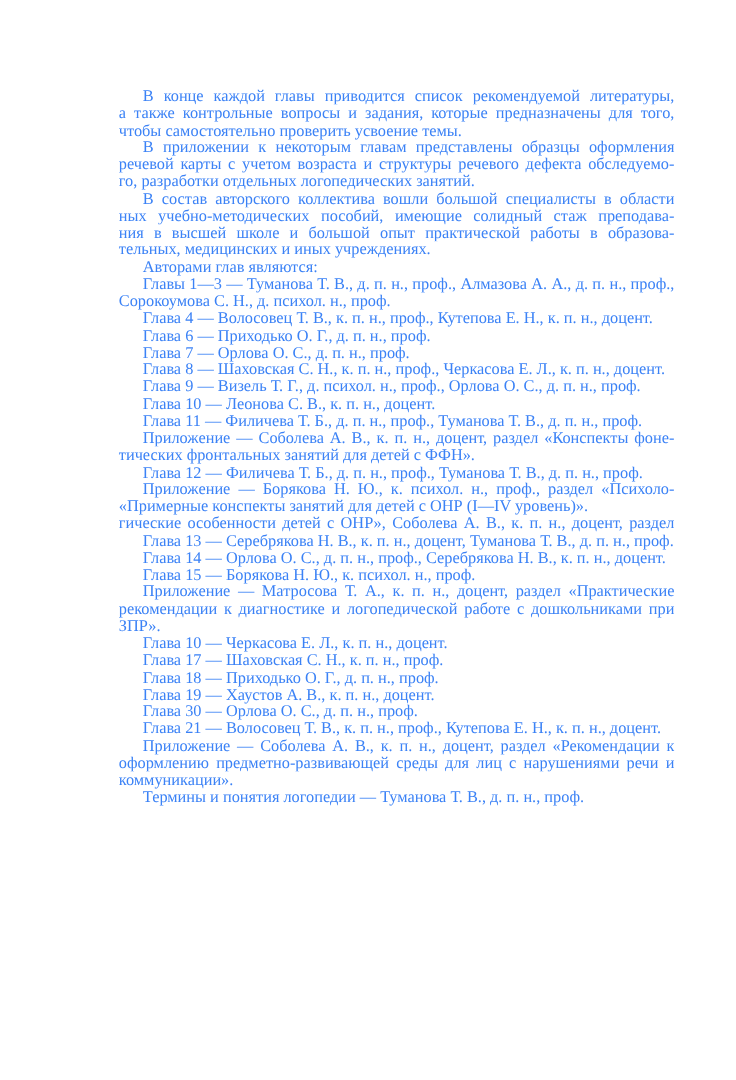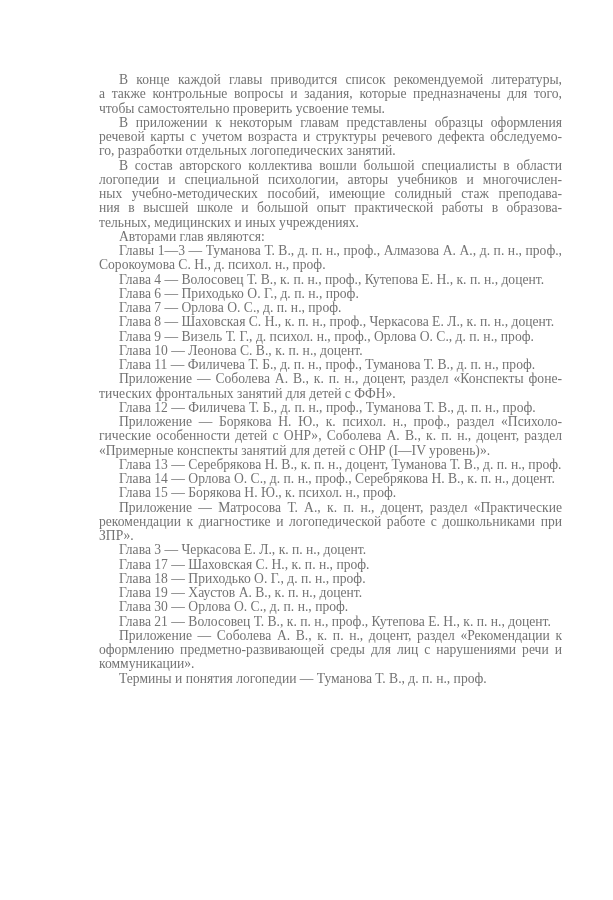--- a/index.html
+++ b/index.html
@@ -14,21 +14,21 @@
       overflow: hidden;
     }
     .page {
       position: absolute;
       left: 99px;
       top: 73px;
       width: 463px;
       font-family: "Liberation Serif", "DejaVu Serif", serif;
       font-size: 13.6px;
       line-height: 14.25px;
-      color: #737373;
+      color: #3b82f6;
     }
     .line {
       display: block;
       white-space: nowrap;
     }
     .line.j {
       text-align: justify;
       text-align-last: justify;
       white-space: normal;
       height: 14.25px;
@@ -50,21 +50,20 @@
   </div>
 
   <div>
     <span class="line j ind">В приложении к некоторым главам представлены образцы оформления</span>
     <span class="line j">речевой карты с учетом возраста и структуры речевого дефекта обследуемо-</span>
     <span class="line">го, разработки отдельных логопедических занятий.</span>
   </div>
 
   <div>
     <span class="line j ind">В состав авторского коллектива вошли большой специалисты в области</span>
-    <span class="line j">логопедии и специальной психологии, авторы учебников и многочислен-</span>
     <span class="line j">ных учебно-методических пособий, имеющие солидный стаж преподава-</span>
     <span class="line j">ния в высшей школе и большой опыт практической работы в образова-</span>
     <span class="line">тельных, медицинских и иных учреждениях.</span>
   </div>
 
   <div>
     <span class="line ind">Авторами глав являются:</span>
   </div>
 
   <div>
@@ -98,42 +97,42 @@
     <span class="line j ind">Приложение — Соболева А. В., к. п. н., доцент, раздел «Конспекты фоне-</span>
     <span class="line">тических фронтальных занятий для детей с ФФН».</span>
   </div>
 
   <div>
     <span class="line ind">Глава 12 — Филичева Т. Б., д. п. н., проф., Туманова Т. В., д. п. н., проф.</span>
   </div>
 
   <div>
     <span class="line j ind">Приложение — Борякова Н. Ю., к. психол. н., проф., раздел «Психоло-</span>
+    <span class="line">«Примерные конспекты занятий для детей с ОНР (I—IV уровень)».</span>
     <span class="line j">гические особенности детей с ОНР», Соболева А. В., к. п. н., доцент, раздел</span>
-    <span class="line">«Примерные конспекты занятий для детей с ОНР (I—IV уровень)».</span>
   </div>
 
   <div>
     <span class="line ind">Глава 13 — Серебрякова Н. В., к. п. н., доцент, Туманова Т. В., д. п. н., проф.</span>
   </div>
   <div>
     <span class="line ind">Глава 14 — Орлова О. С., д. п. н., проф., Серебрякова Н. В., к. п. н., доцент.</span>
   </div>
   <div>
     <span class="line ind">Глава 15 — Борякова Н. Ю., к. психол. н., проф.</span>
   </div>
 
   <div>
     <span class="line j ind">Приложение — Матросова Т. А., к. п. н., доцент, раздел «Практические</span>
     <span class="line j">рекомендации к диагностике и логопедической работе с дошкольниками при</span>
     <span class="line">ЗПР».</span>
   </div>
 
   <div>
-    <span class="line ind">Глава 3 — Черкасова Е. Л., к. п. н., доцент.</span>
+    <span class="line ind">Глава 10 — Черкасова Е. Л., к. п. н., доцент.</span>
   </div>
   <div>
     <span class="line ind">Глава 17 — Шаховская С. Н., к. п. н., проф.</span>
   </div>
   <div>
     <span class="line ind">Глава 18 — Приходько О. Г., д. п. н., проф.</span>
   </div>
   <div>
     <span class="line ind">Глава 19 — Хаустов А. В., к. п. н., доцент.</span>
   </div>

